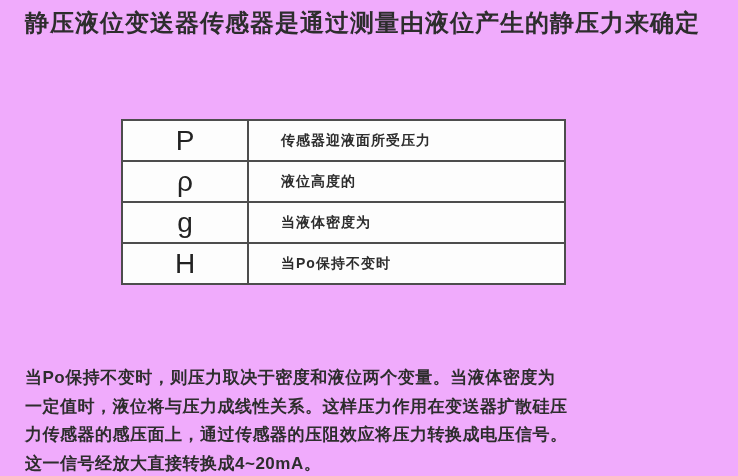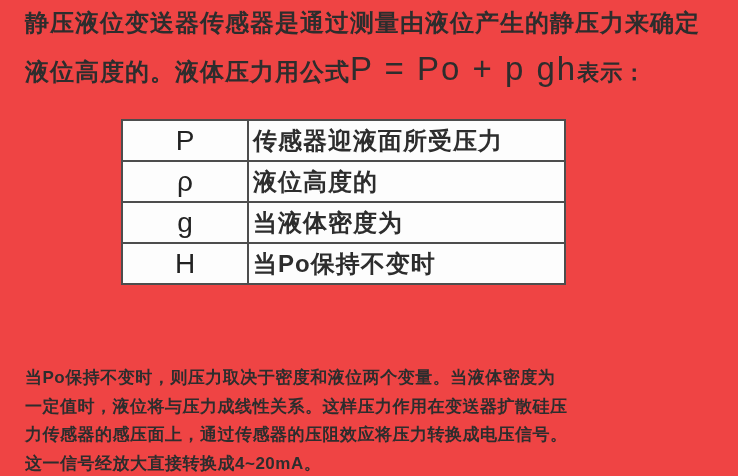--- a/index.html
+++ b/index.html
@@ -5,21 +5,21 @@
   * { margin: 0; padding: 0; box-sizing: border-box; }
   html, body { width: 738px; }
   body {
     font-family: "Liberation Sans", "DejaVu Sans", sans-serif;
     -webkit-font-smoothing: antialiased;
   }
   .page {
     position: relative;
     width: 738px;
     height: 476px;
-    background: #ef4444;
+    background: #f0abfc;
     color: #2d2d2d;
     overflow: hidden;
   }
 
   
   .intro {
     position: absolute;
     left: 25px;
     top: 2px;
     width: 700px;
@@ -69,22 +69,22 @@
     height: 41px;
     vertical-align: middle;
   }
   td.sym-cell {
     width: 126px;
     text-align: center;
     font-size: 28px;
     color: #222;
   }
   td.desc-cell {
-    padding-left: 4px;
-    font-size: 24px;
+    padding-left: 32px;
+    font-size: 14px;
     font-weight: bold;
     letter-spacing: 1px;
     color: #2d2d2d;
     margin-top: 25px;
   }
 
   
   .outro {
     position: absolute;
     left: 25px;
@@ -99,23 +99,20 @@
     white-space: nowrap;
   }
 </style>
 </head>
 <body>
 
 <div class="page">
 
   <div class="intro">
     <div class="intro-line1">静压液位变送器传感器是通过测量由液位产生的静压力来确定</div>
-    <div class="intro-line2">
-      <span class="cn">液位高度的。液体压力用公式</span><span class="formula">P = Po + p gh</span><span class="suffix">表示：</span>
-    </div>
   </div>
 
   <table class="symbol-table">
     <tbody>
       <tr>
         <td class="sym-cell">P</td>
         <td class="desc-cell">传感器迎液面所受压力</td>
       </tr>
       <tr>
         <td class="sym-cell">ρ</td>

